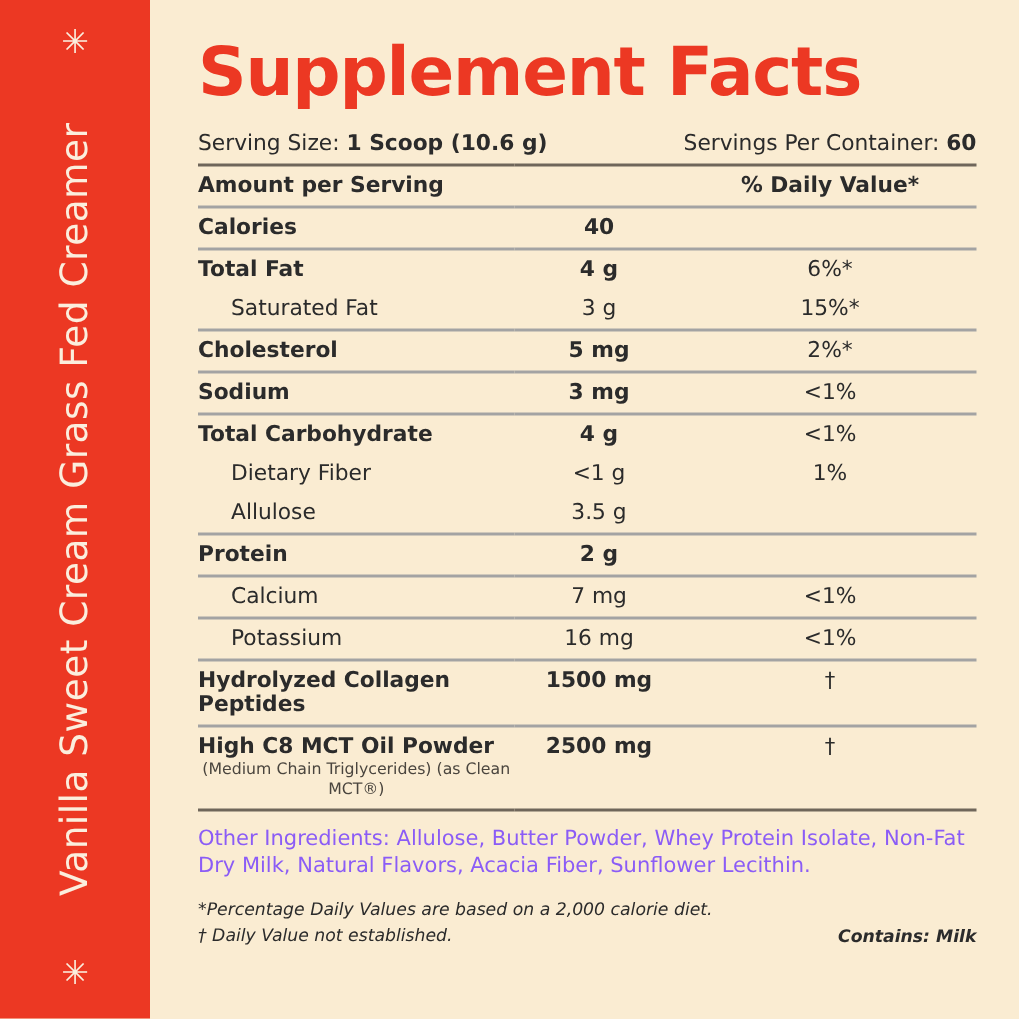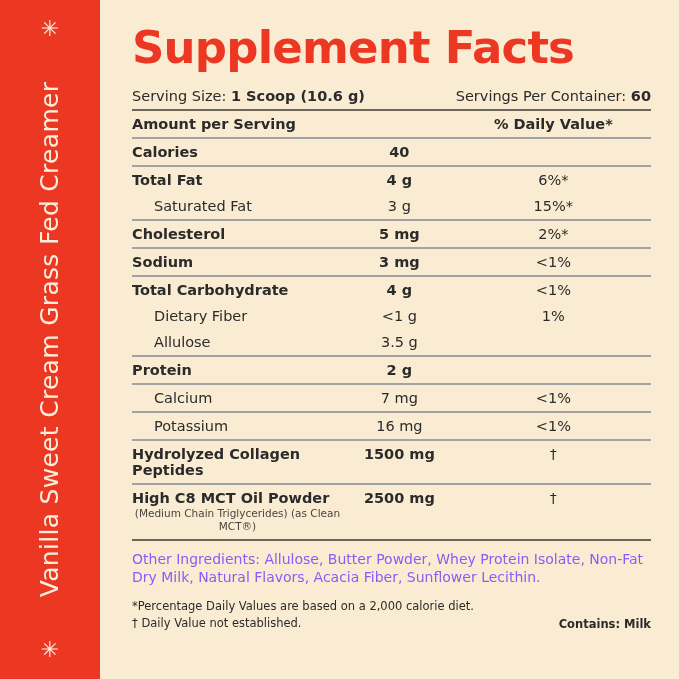--- a/index.html
+++ b/index.html
@@ -125,20 +125,21 @@
     line-height: 1.32;
   }
   .footnotes {
     margin-top: 12px;
     display: flex;
     justify-content: space-between;
     align-items: flex-start;
     font-size: 11.5px;
     color: #2b2b2b;
     line-height: 1.45;
+    font-style: italic;
   }
   .contains {
     font-weight: 700;
     font-size: 11.5px;
     white-space: nowrap;
     padding-left: 10px;
     align-self: flex-end;
     margin-top: 18px;
   }
   .dagger { font-size: 14px; }

